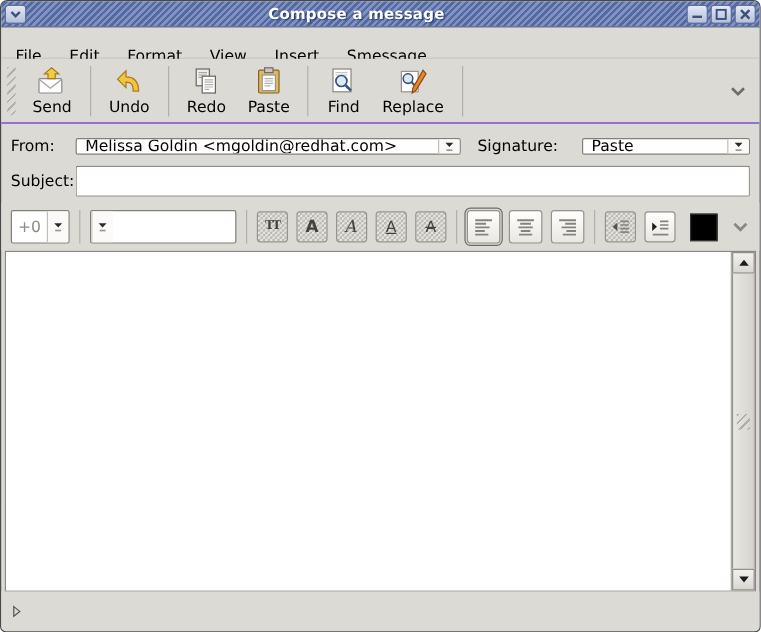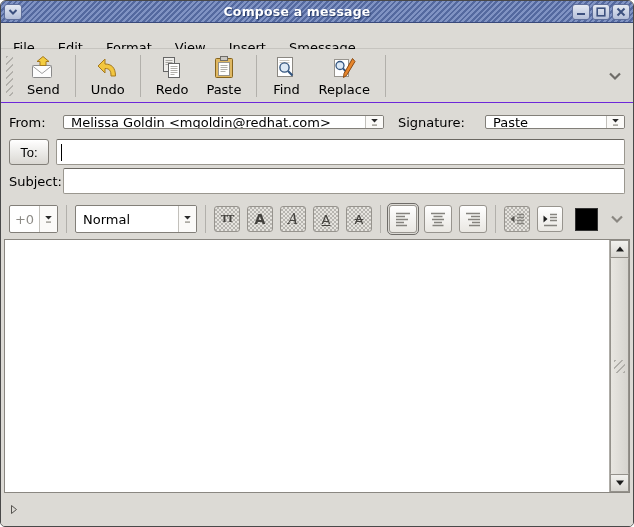--- a/index.html
+++ b/index.html
@@ -282,48 +282,40 @@
       <span class="val">Paste</span>
       <span class="arrow-cell">
         <svg width="9" height="10" viewBox="0 0 9 10">
             <path d="M1.2 2 H7.8 L4.5 5.6 Z" fill="#2a2a2a"></path>
             <rect x="2" y="7.4" width="5" height="1.4" fill="#9a9891"></rect>
           </svg>
       </span>
     </div>
   </div>
 
-  <div class="hdr row-to">
-    <button class="btn3d">To:</button>
-    <div class="entry">
-      <input value="" style="">
-      <div class="caret"></div>
-    </div>
-  </div>
 
   <div class="hdr row-subj">
     <span class="hdr-label lab-subj">Subject:</span>
     <div class="entry">
       <input value="" style="">
     </div>
   </div>
 
   <div class="fmtbar">
     <div class="combo combo-size">
       <span class="val">+0</span>
       <span class="arrow-cell">
         <svg width="9" height="10" viewBox="0 0 9 10">
             <path d="M1.2 2 H7.8 L4.5 5.6 Z" fill="#2a2a2a"></path>
             <rect x="2" y="7.4" width="5" height="1.4" fill="#9a9891"></rect>
           </svg>
       </span>
     </div>
     <div class="fmt-sep"></div>
     <div class="combo combo-style">
-      <span class="val">Normal</span>
       <span class="arrow-cell">
         <svg width="9" height="10" viewBox="0 0 9 10">
             <path d="M1.2 2 H7.8 L4.5 5.6 Z" fill="#2a2a2a"></path>
             <rect x="2" y="7.4" width="5" height="1.4" fill="#9a9891"></rect>
           </svg>
       </span>
     </div>
     <div class="fmt-sep"></div>
 
     <div class="sq-btn stipple">

